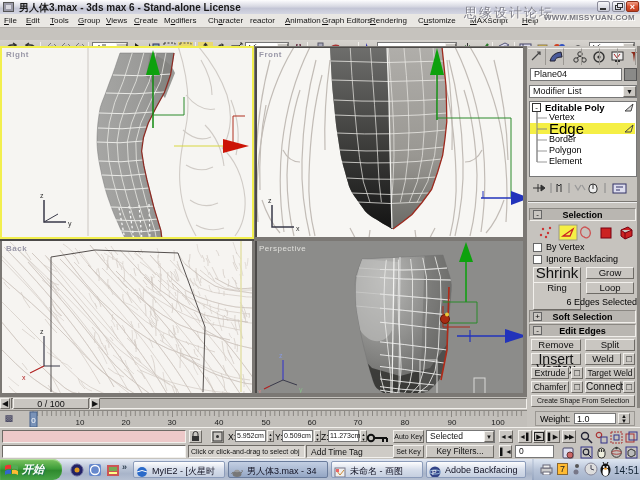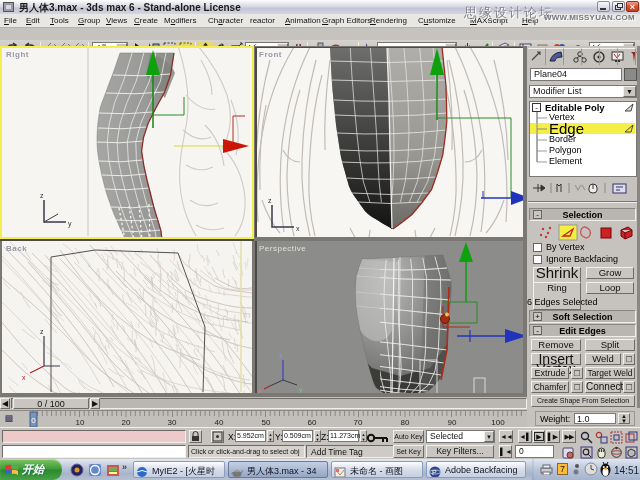--- a/index.html
+++ b/index.html
@@ -722,21 +722,21 @@
 <path d="M86,6 L93,3 L97,6 L97,12 L90,15 L86,12 Z M86,6 L90,9 L97,6 M90,9 L90,15" fill="#c22" stroke="#701"></path>
 </svg>
     <div class="abs" style="left:6px;top:197px;width:9px;height:9px;background:#fff;border:1px solid #666"></div>
     <div class="abs" style="left:19px;top:196px;font-size:9px;color:#000">By Vertex</div>
     <div class="abs" style="left:6px;top:209px;width:9px;height:9px;background:#fff;border:1px solid #666"></div>
     <div class="abs" style="left:19px;top:208px;font-size:9px;color:#000">Ignore Backfacing</div>
     <div class="abs btn" style="left:6px;top:221px;width:48px;height:22px;line-height:10px;font-size:15px">Shrink</div>
     <div class="abs btn" style="left:59px;top:221px;width:48px;height:12px;line-height:10px;font-size:9.5px">Grow</div>
     <div class="abs btn" style="left:6px;top:236px;width:48px;height:28px;line-height:10px;font-size:9.5px">Ring</div>
     <div class="abs btn" style="left:59px;top:236px;width:48px;height:12px;line-height:10px;font-size:9.5px">Loop</div>
-    <div class="abs" style="left:0;top:251px;width:110px;text-align:left;font-size:9px;color:#000">6 Edges Selected</div>
+    <div class="abs" style="left:0;top:251px;width:110px;text-align:right;font-size:9px;color:#000">6 Edges Selected</div>
     <div class="abs" style="left:2px;top:264px;width:107px;height:13px;background:#b9b6b1;border:1px solid #8a8782;border-bottom-color:#f0eeea;border-right-color:#f0eeea">
       <span class="abs" style="left:3px;top:1px;width:9px;height:9px;border:1px solid #666;background:#c9c6c1;font-size:8px;line-height:8px;text-align:center">+</span>
       <span class="abs" style="left:0;top:1px;width:105px;text-align:center;font-size:9px;font-weight:bold;color:#000">Soft Selection</span>
     </div>
     <div class="abs" style="left:2px;top:278px;width:107px;height:13px;background:#b9b6b1;border:1px solid #8a8782;border-bottom-color:#f0eeea;border-right-color:#f0eeea">
       <span class="abs" style="left:3px;top:1px;width:9px;height:9px;border:1px solid #666;background:#c9c6c1;font-size:8px;line-height:8px;text-align:center">-</span>
       <span class="abs" style="left:0;top:1px;width:105px;text-align:center;font-size:9px;font-weight:bold;color:#000">Edit Edges</span>
     </div>
     <div class="abs btn" style="left:4px;top:293px;width:50px;height:12px;line-height:10px;font-size:9.5px">Remove</div>
     <div class="abs btn" style="left:58px;top:293px;width:50px;height:12px;line-height:10px;font-size:9.5px">Split</div>

